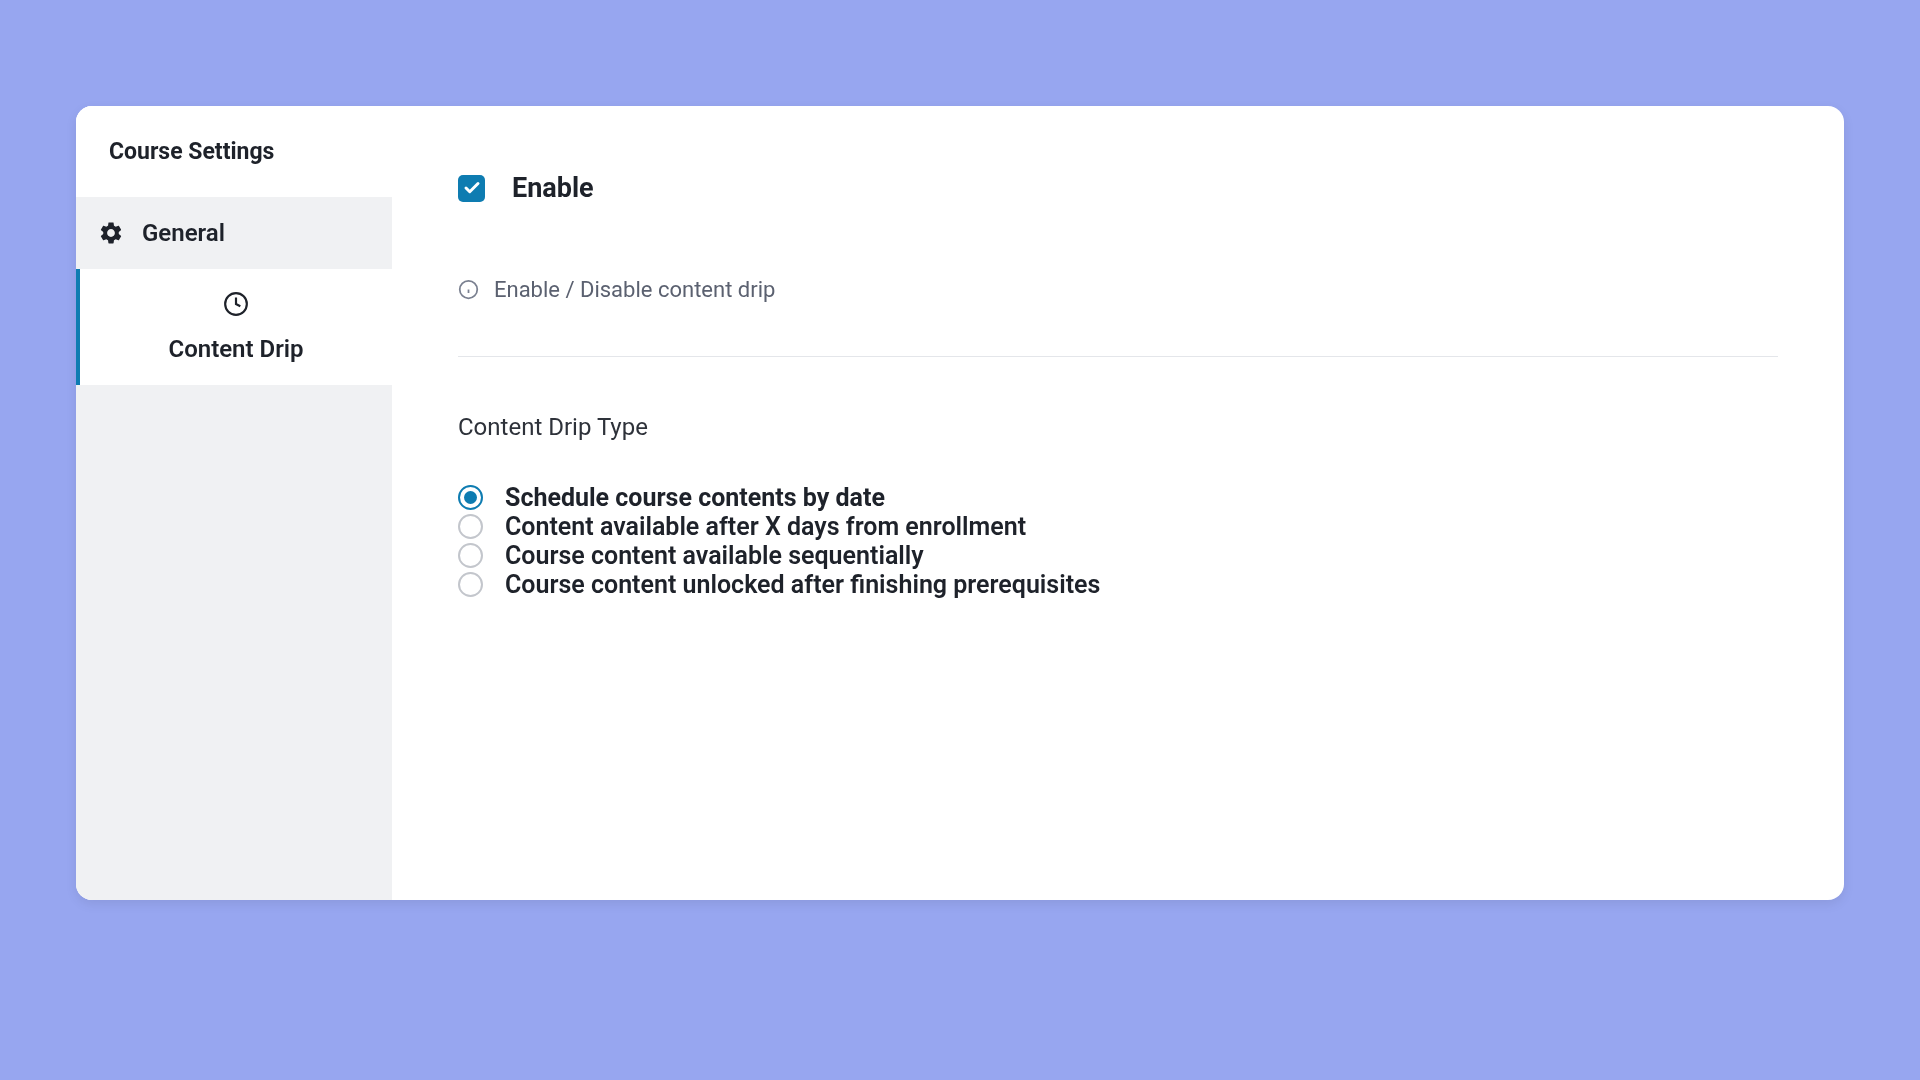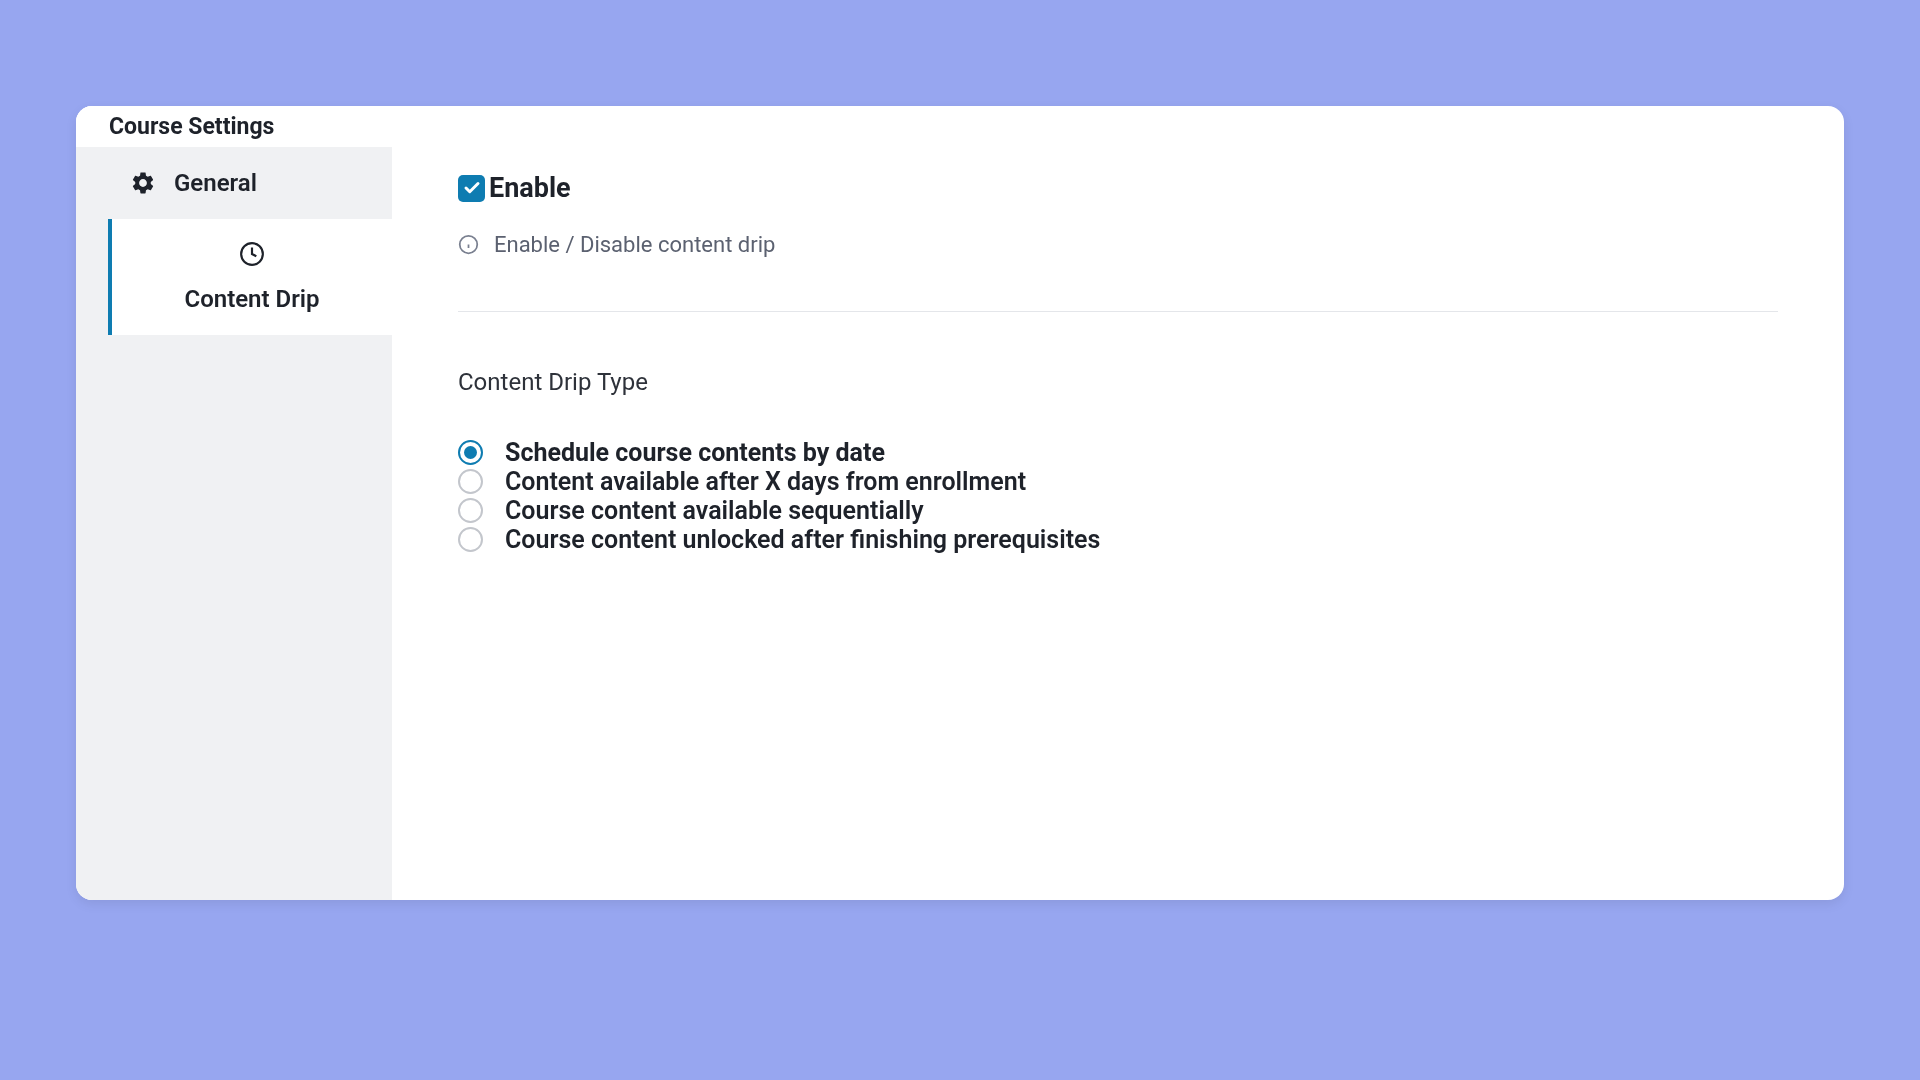--- a/index.html
+++ b/index.html
@@ -32,38 +32,37 @@
     
     .sidebar {
       width: 316px;
       background: #f0f1f3;
       display: flex;
       flex-direction: column;
     }
     
     .sidebar-header {
       background: #ffffff;
-      padding: 7px 33px;
+      padding: 32px 33px;
       font-size: 23px;
       font-weight: 700;
       color: #1e222a;
     }
     
     .sidebar-item {
       display: flex;
       align-items: center;
       gap: 18px;
       padding: 22px 18px;
       font-size: 24px;
       font-weight: 600;
       color: #1e222a;
       cursor: pointer;
       background: #f0f1f3;
       border-left: 4px solid transparent;
-      margin-left: 32px;
     }
     
     .sidebar-item.active {
       background: #ffffff;
       border-left: 4px solid #0e7cb1;
       flex-direction: column;
     }
     
     .sidebar-item .icon {
       width: 26px;
@@ -75,21 +74,21 @@
     
     .content {
       flex: 1;
       padding: 66px 66px 40px 66px;
       overflow-y: auto;
     }
     
     .enable-row {
       display: flex;
       align-items: center;
-      gap: 4px;
+      gap: 27px;
     }
     
     .checkbox {
       width: 27px;
       height: 27px;
       background: #0e7cb1;
       border-radius: 5px;
       display: flex;
       align-items: center;
       justify-content: center;
@@ -99,21 +98,21 @@
     .enable-label {
       font-size: 27px;
       font-weight: 700;
       color: #1e222a;
     }
     
     .help-row {
       display: flex;
       align-items: center;
       gap: 15px;
-      margin-top: 28px;
+      margin-top: 73px;
       color: #5b6170;
       font-size: 22px;
     }
     
     .info-icon {
       width: 21px;
       height: 21px;
       display: flex;
       align-items: center;
       justify-content: center;

